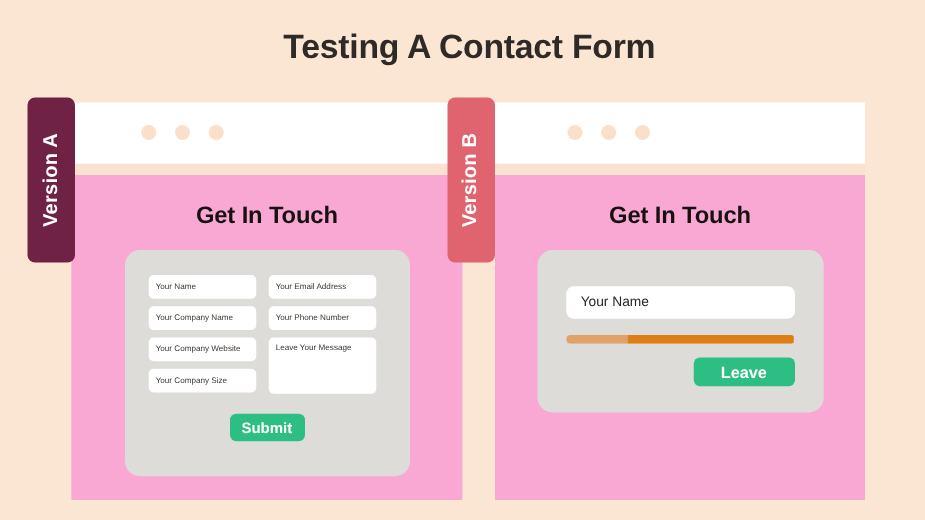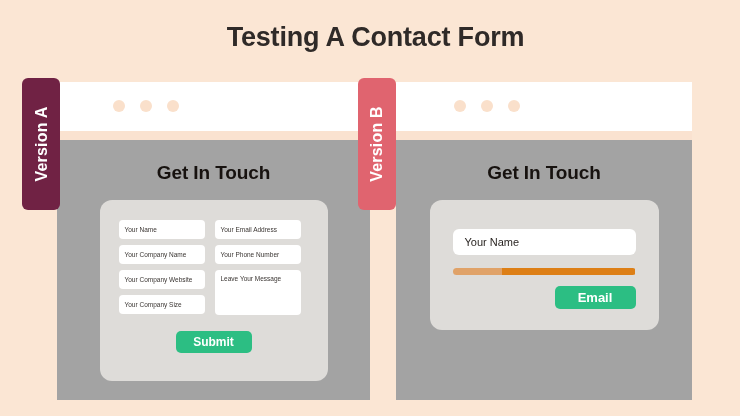--- a/index.html
+++ b/index.html
@@ -99,21 +99,21 @@
     background: #FAE0CB;
   }
 
   .chrome-divider {
     height: 9px;
     background: #FAE2D0;
     width: 100%;
   }
 
   .browser-body {
-    background: #a3a3a3;
+    background: #f9a8d4;
     height: 260px;
     position: relative;
   }
 
   .form-heading {
     text-align: center;
     font-size: 19px;
     font-weight: bold;
     color: #17120F;
     padding-top: 22px;
@@ -164,21 +164,21 @@
   .field-textarea {
     height: 45px;
     align-items: flex-start;
     padding-top: 5px;
   }
 
   
   .submit-btn {
     display: block;
     margin: 16px auto 0 auto;
-    width: 76px;
+    width: 60px;
     height: 22px;
     background: #2CBE83;
     border-radius: 5px;
     color: #FFFFFF;
     font-size: 12px;
     font-weight: bold;
     border: none;
     font-family: "Liberation Sans", sans-serif;
     line-height: 22px;
     text-align: center;
@@ -304,18 +304,18 @@
 
       <div class="form-panel form-panel-b">
 
         <div class="field-b">Your Name</div>
 
         <div class="progress-track">
           <div class="progress-seg-done" style="width:27%"></div>
           <div class="progress-seg-rest" style="width:73%"></div>
         </div>
 
-        <button class="next-btn">Email</button>
+        <button class="next-btn">Leave</button>
       </div>
 
     </div>
   </div>
 </div>
 
 </body></html>

